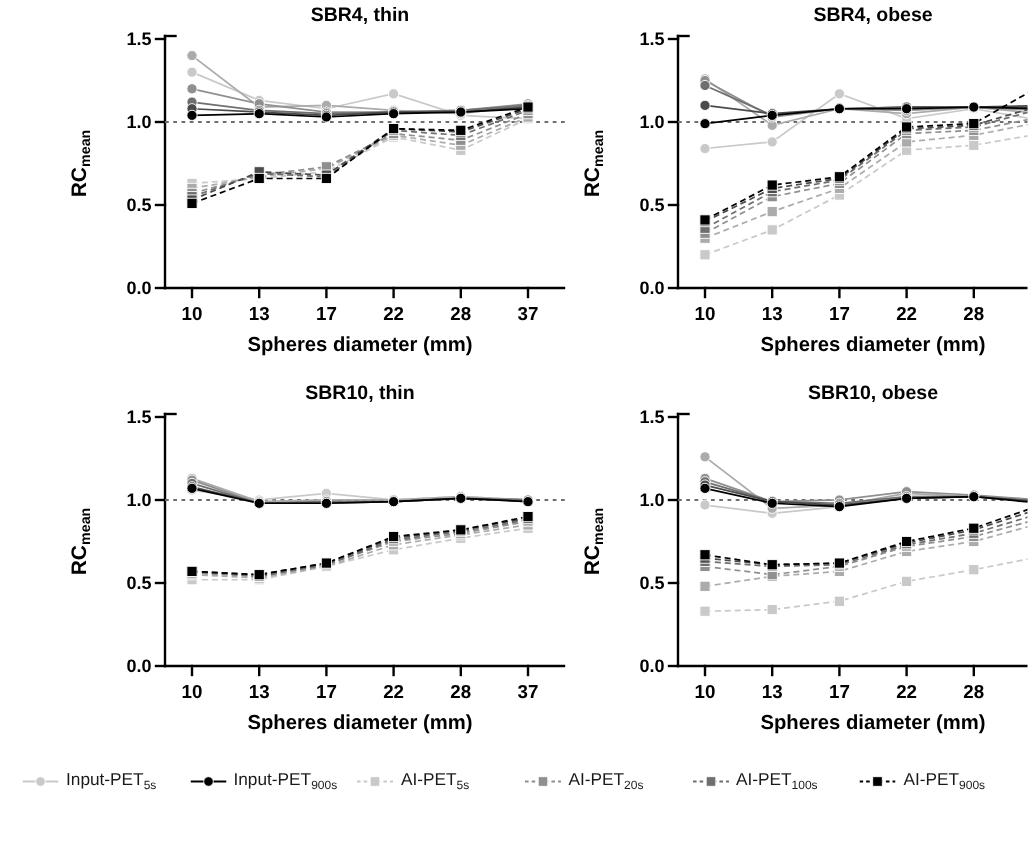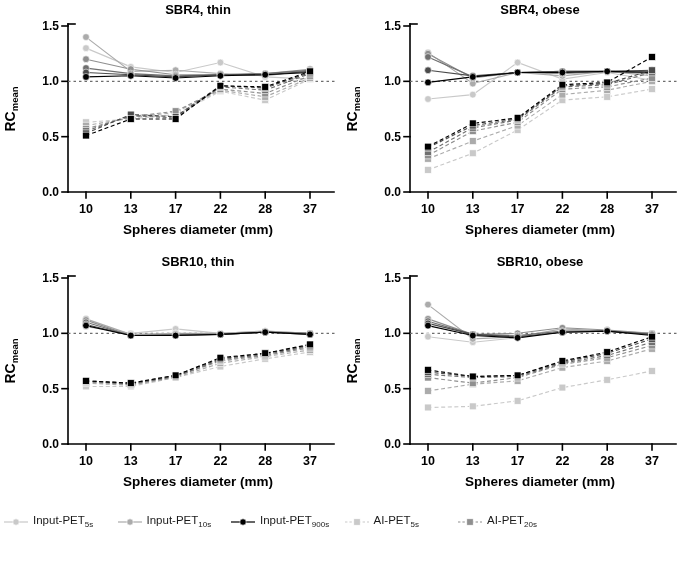--- a/index.html
+++ b/index.html
@@ -7,27 +7,27 @@
     width:685px;height:569px;overflow:hidden;
     font-family:"Liberation Sans","DejaVu Sans",sans-serif;
     color:#000;
     -webkit-font-smoothing:antialiased;
   }
   .figure-grid{
     display:grid;
     grid-template-columns:342px 343px;
     grid-template-rows:252px 252px;
   }
-  .panel{position:relative;}
+  .panel{position:relative;padding-left:42px;}
   .panel svg{display:block;}
   .legend{
     display:grid;
     grid-template-columns:repeat(6,1fr);
     column-gap:2px;row-gap:3px;
-    padding:10px 2px 4px 4px;
+    padding:10px 2px 4px 15px;
     font-size:11.5px;
     color:#1a1a1a;
   }
   .legend-item{display:flex;align-items:center;gap:5px;white-space:nowrap;}
   .legend-item svg{flex:0 0 auto;}
   .legend-label sub{font-size:8px;}
 </style>
 </head>
 <body>
 
@@ -601,39 +601,46 @@
 <div class="legend">
     <div class="legend-item">
       <svg width="24" height="12" viewBox="0 0 24 12">
         <line x1="0" y1="6" x2="24" y2="6" stroke="#c9c9c9" stroke-width="1.2"></line>
         <circle cx="12" cy="6" r="3.2" fill="#c9c9c9" stroke="#ffffff" stroke-width="0.6"></circle>
       </svg>
       <span class="legend-label"><span>Input-PET</span><sub>5s</sub></span>
     </div>
     <div class="legend-item">
       <svg width="24" height="12" viewBox="0 0 24 12">
-        <line x1="0" y1="6" x2="24" y2="6" stroke="#ababab" stroke-width="1.2"></line>
-        <circle cx="12" cy="6" r="3.2" fill="#ababab" stroke="#ffffff" stroke-width="0.6"></circle>
-      </svg>
-      <span class="legend-label"><span>Input-PET</span><sub>10s</sub></span>
-    </div>
-    <div class="legend-item">
-      <svg width="24" height="12" viewBox="0 0 24 12">
         <line x1="0" y1="6" x2="24" y2="6" stroke="#000000" stroke-width="1.2"></line>
         <circle cx="12" cy="6" r="3.2" fill="#000000" stroke="#ffffff" stroke-width="0.6"></circle>
       </svg>
       <span class="legend-label"><span>Input-PET</span><sub>900s</sub></span>
     </div>
     <div class="legend-item">
       <svg width="24" height="12" viewBox="0 0 24 12">
         <line x1="0" y1="6" x2="24" y2="6" stroke="#c9c9c9" stroke-width="1.2" stroke-dasharray="2.4 2"></line>
         <rect x="8.8" y="2.8" width="6.4" height="6.4" fill="#c9c9c9" stroke="#ffffff" stroke-width="0.6"></rect>
       </svg>
       <span class="legend-label"><span>AI-PET</span><sub>5s</sub></span>
     </div>
     <div class="legend-item">
       <svg width="24" height="12" viewBox="0 0 24 12">
         <line x1="0" y1="6" x2="24" y2="6" stroke="#8f8f8f" stroke-width="1.2" stroke-dasharray="2.4 2"></line>
         <rect x="8.8" y="2.8" width="6.4" height="6.4" fill="#8f8f8f" stroke="#ffffff" stroke-width="0.6"></rect>
       </svg>
       <span class="legend-label"><span>AI-PET</span><sub>20s</sub></span>
     </div>
+    <div class="legend-item">
+      <svg width="24" height="12" viewBox="0 0 24 12">
+        <line x1="0" y1="6" x2="24" y2="6" stroke="#6f6f6f" stroke-width="1.2" stroke-dasharray="2.4 2"></line>
+        <rect x="8.8" y="2.8" width="6.4" height="6.4" fill="#6f6f6f" stroke="#ffffff" stroke-width="0.6"></rect>
+      </svg>
+      <span class="legend-label"><span>AI-PET</span><sub>100s</sub></span>
+    </div>
+    <div class="legend-item">
+      <svg width="24" height="12" viewBox="0 0 24 12">
+        <line x1="0" y1="6" x2="24" y2="6" stroke="#000000" stroke-width="1.2" stroke-dasharray="2.4 2"></line>
+        <rect x="8.8" y="2.8" width="6.4" height="6.4" fill="#000000" stroke="#ffffff" stroke-width="0.6"></rect>
+      </svg>
+      <span class="legend-label"><span>AI-PET</span><sub>900s</sub></span>
+    </div>
   </div>
 
 </body></html>

